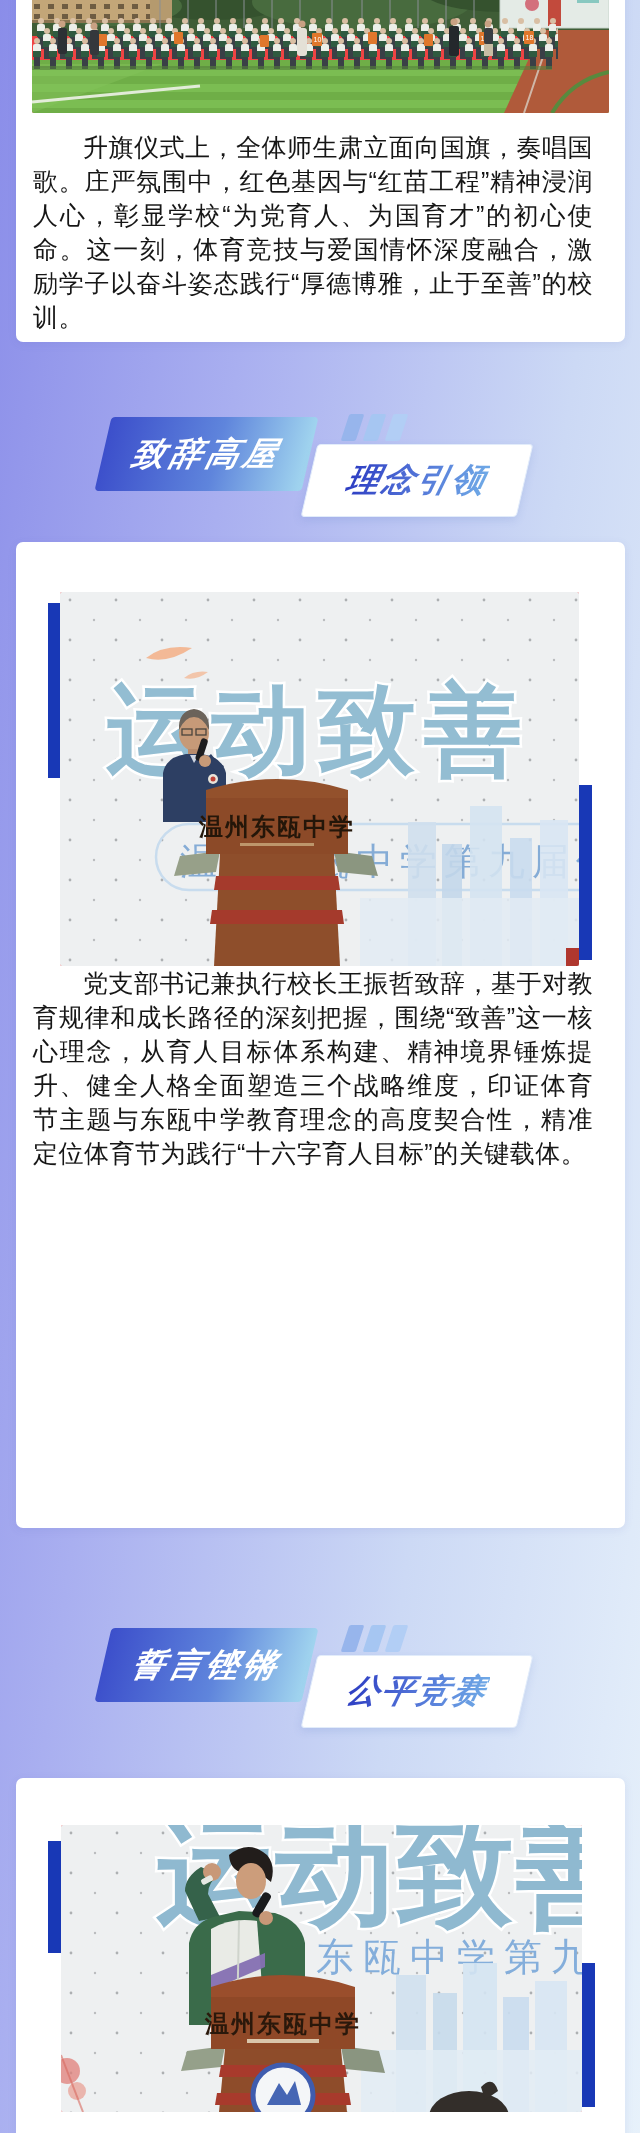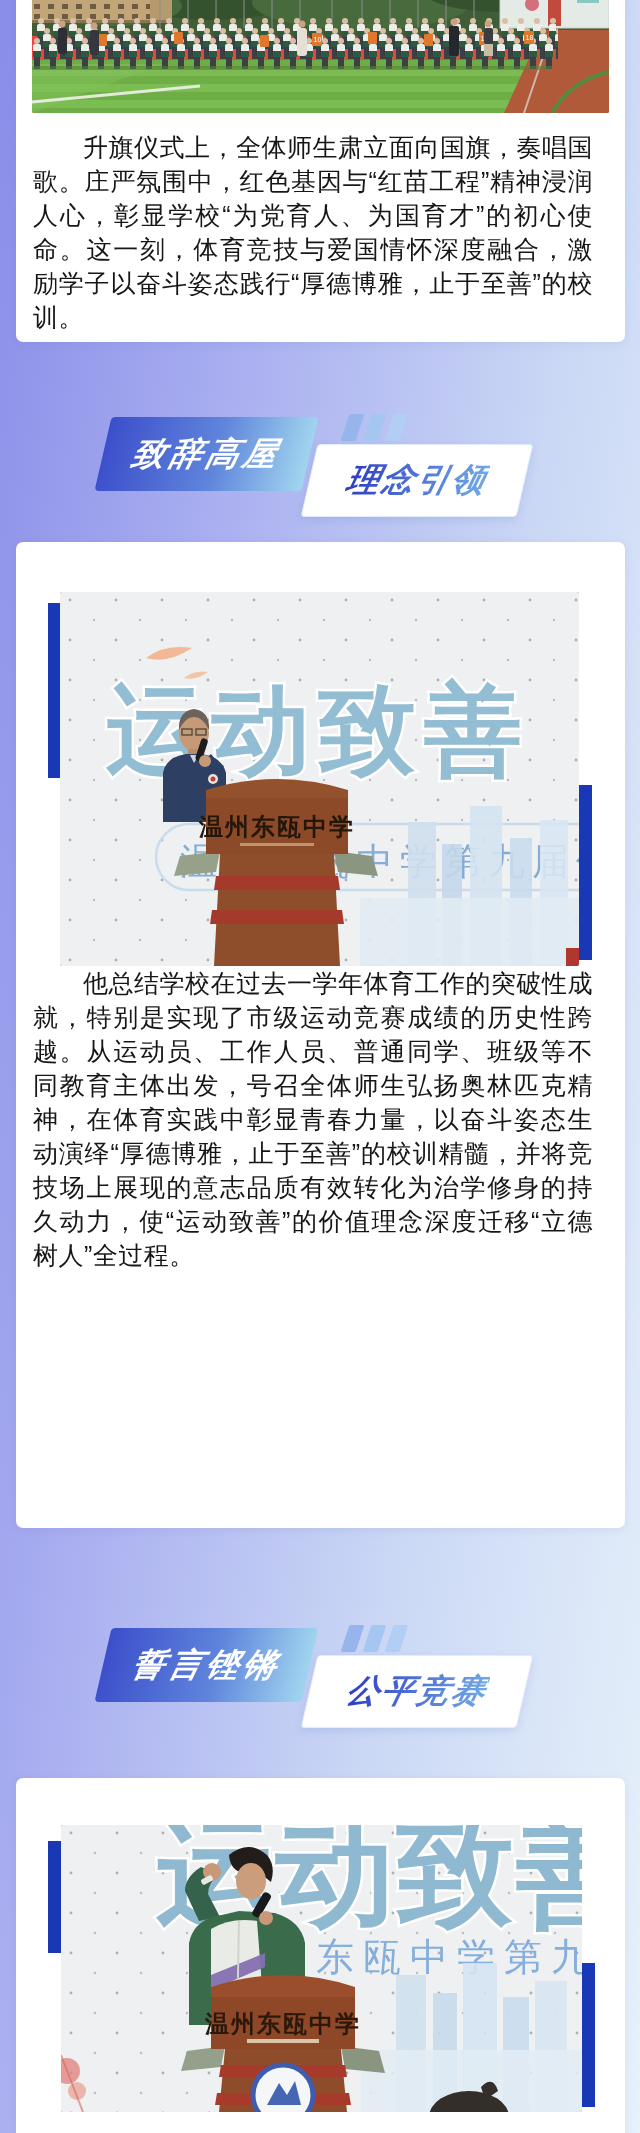--- a/index.html
+++ b/index.html
@@ -246,21 +246,21 @@
           <text x="217" y="243" text-anchor="middle" font-size="24" font-weight="bold" letter-spacing="2" fill="#241609">温州东瓯中学</text>
           <rect x="180" y="251" width="74" height="3" fill="#c9a97c" opacity="0.8"></rect>
           <path d="M160,262 L274,262 L280,374 L154,374 Z" fill="#8e4e2b"></path>
           <path d="M156,284 L278,284 L280,298 L154,298 Z" fill="#a53a2c"></path>
           <path d="M152,318 L282,318 L284,332 L150,332 Z" fill="#a53a2c"></path>
         </g>
         <rect x="506" y="356" width="13" height="18" fill="#b0372e"></rect>
       </svg>
     </div>
     <div class="speech-text">
-      <p class="para">他总结学校在过去一学年体育工作的突破性成就，特别是实现了市级运动竞赛成绩的历史性跨越。从运动员、工作人员、普通同学、班级等不同教育主体出发，号召全体师生弘扬奥林匹克精神，在体育实践中彰显青春力量，以奋斗姿态生动演绎“厚德博雅，止于至善”的校训精髓，并将竞技场上展现的意志品质有效转化为治学修身的持久动力，使“运动致善”的价值理念深度迁移“立德树人”全过程。</p>
+      <p class="para">党支部书记兼执行校长王振哲致辞，基于对教育规律和成长路径的深刻把握，围绕“致善”这一核心理念，从育人目标体系构建、精神境界锤炼提升、健全人格全面塑造三个战略维度，印证体育节主题与东瓯中学教育理念的高度契合性，精准定位体育节为践行“十六字育人目标”的关键载体。</p>
     </div>
   </section>
 
   <div class="sec-head sec-head-2">
     <div class="slash-group">
       <div class="slash slash-1"></div>
         <div class="slash slash-2"></div>
         <div class="slash slash-3"></div>
     </div>
     <div class="badge-main">

